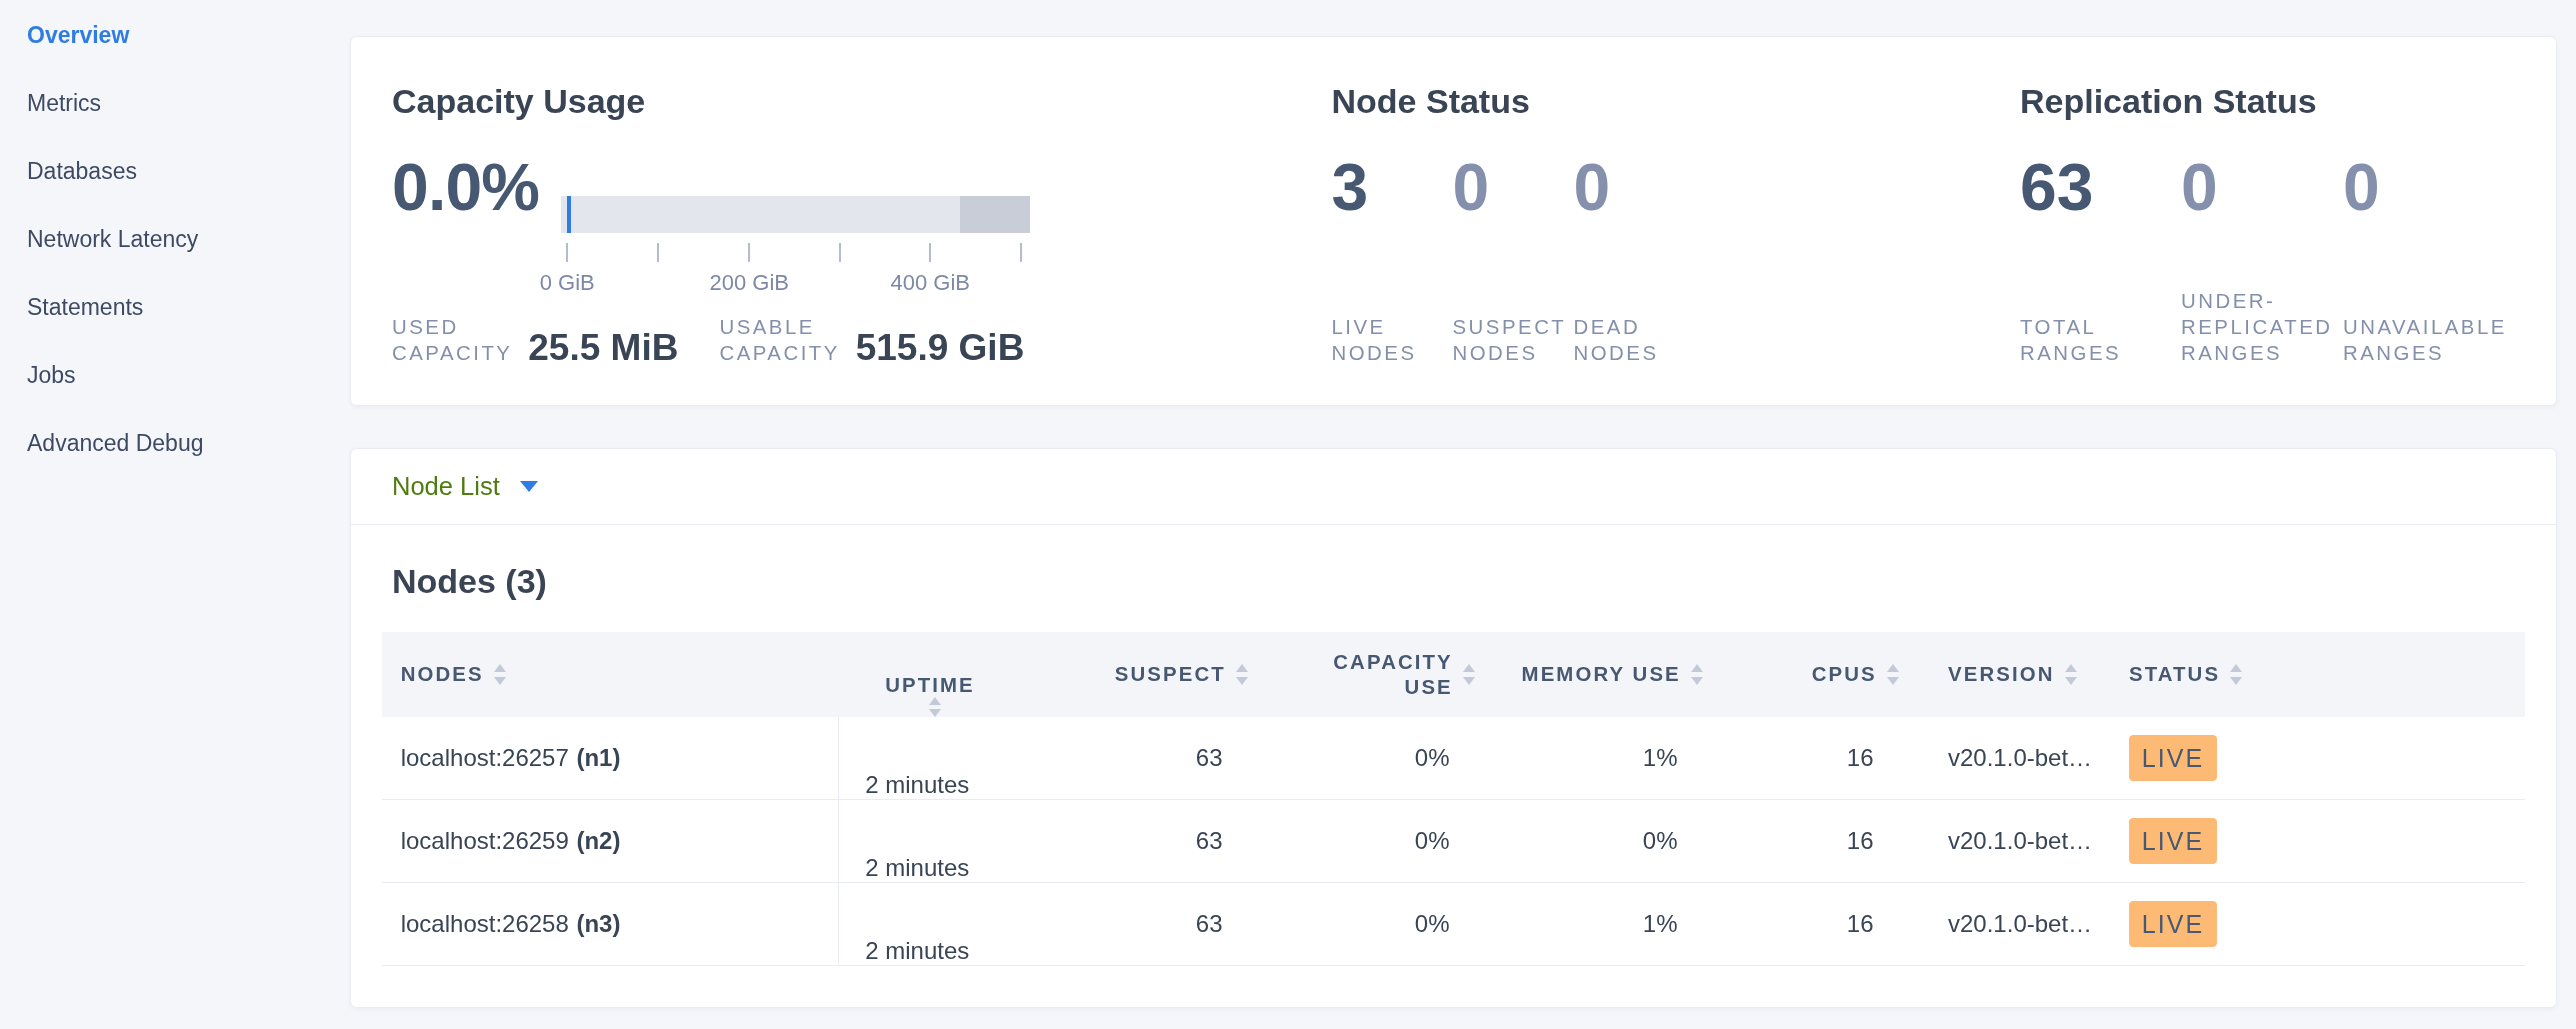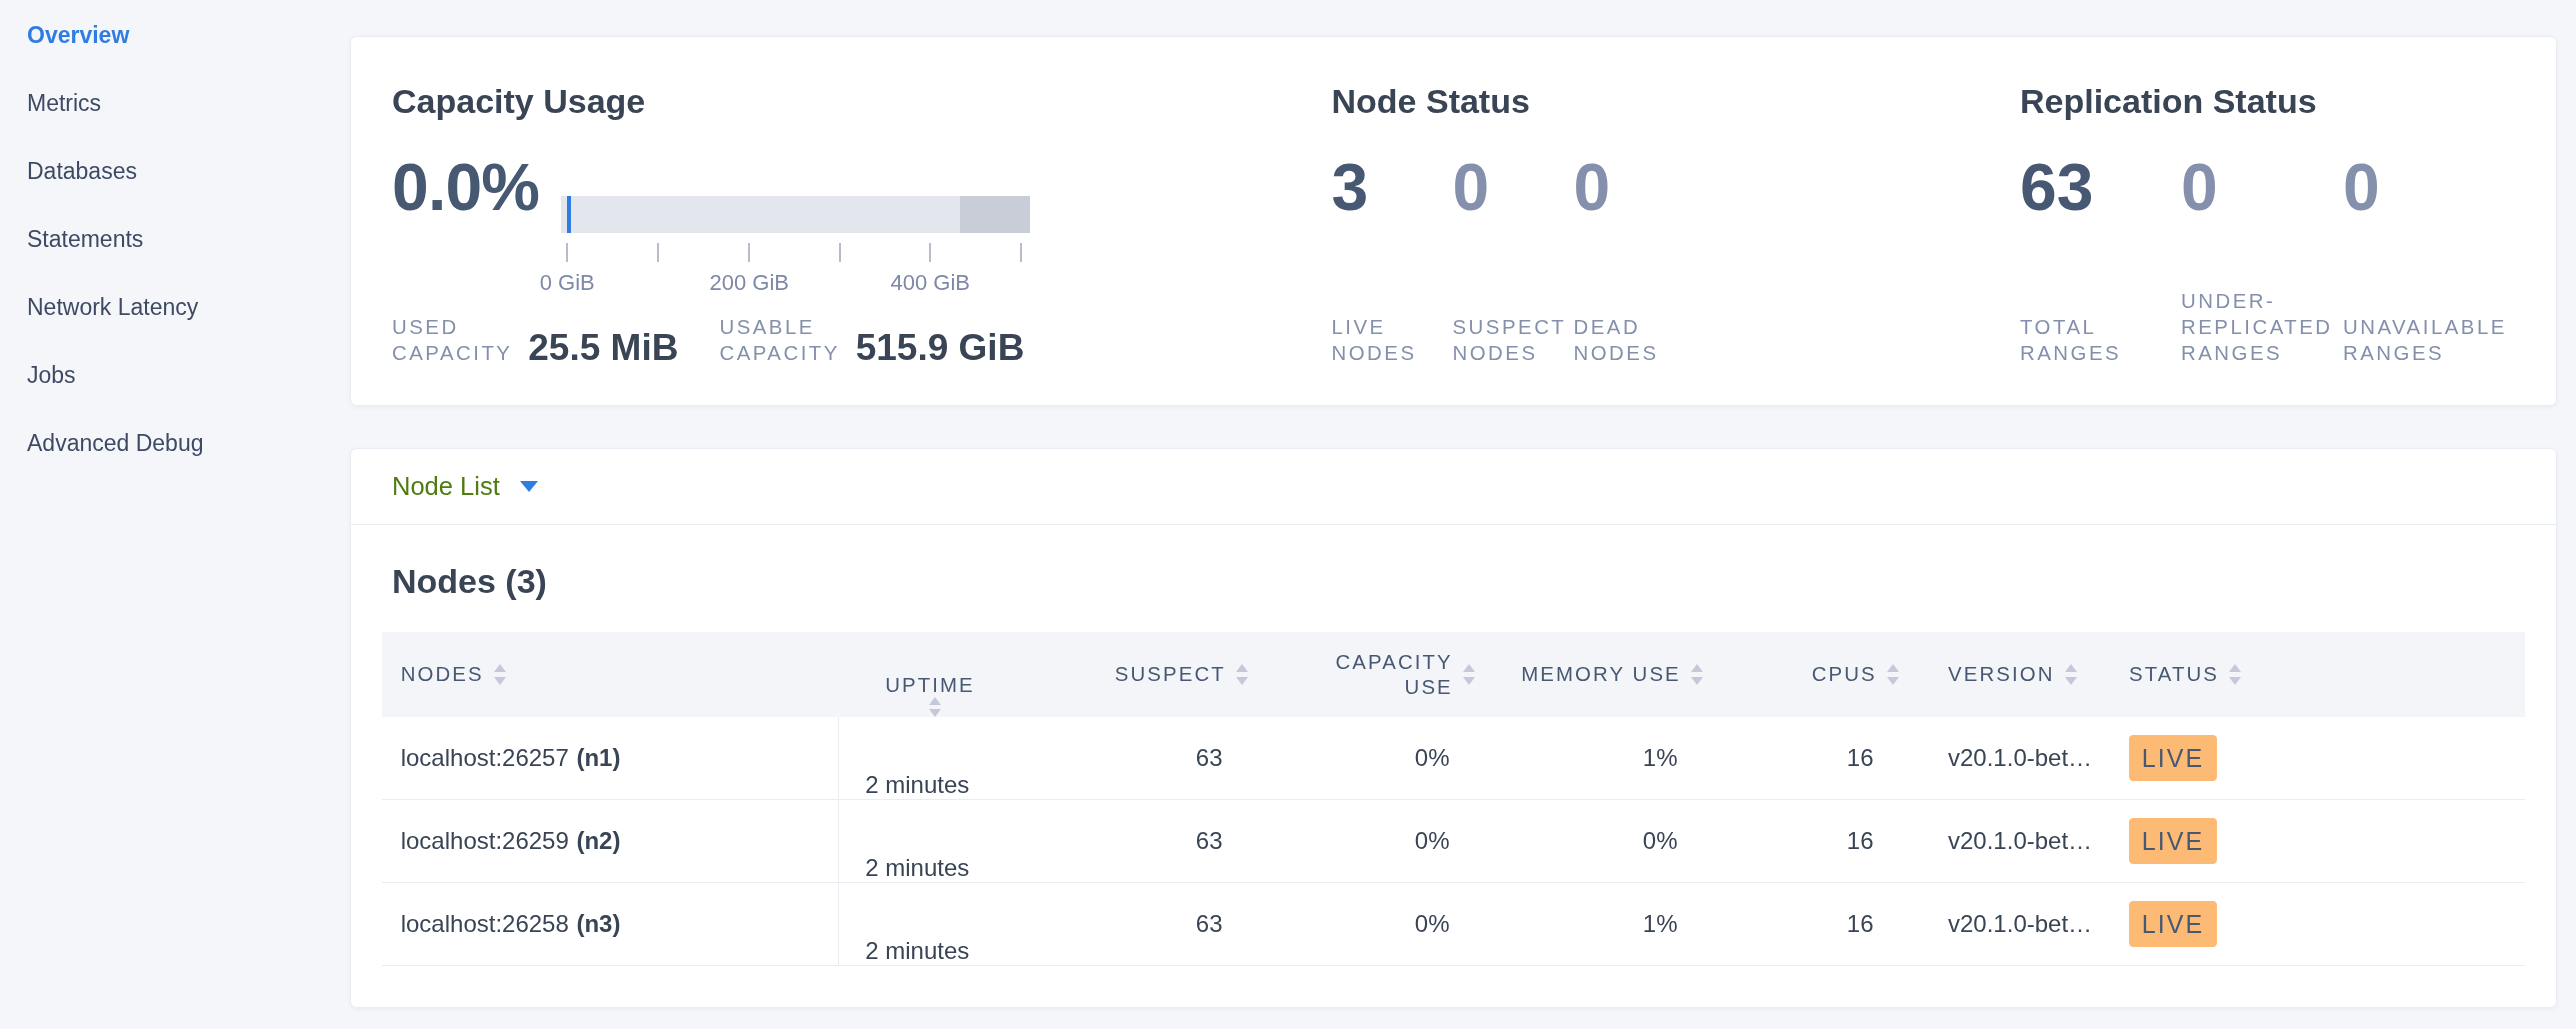--- a/index.html
+++ b/index.html
@@ -80,21 +80,21 @@
   .caret {
     margin-left:20.4px; width:0; height:0;
     border-left:9.3px solid transparent; border-right:9.3px solid transparent;
     border-top:11px solid #2f7ce2;
   }
   .nodes-title { font-size:34px; font-weight:600; color:#394455; margin:37px 0 31px 41px; }
 
   .table { margin:0 31px 0 31px; }
   .thead {
     display:flex; align-items:center; height:85px; background:#f3f5f8;
-    font-size:20.4px; font-weight:normal; letter-spacing:2.1px; color:#475872;
+    font-size:20.4px; font-weight:bold; letter-spacing:2.1px; color:#475872;
   }
   .th { display:flex; align-items:center; height:100%; flex-shrink:0; }
   .th.right { justify-content:flex-end; }
   .c0 { width:457px; } .c1 { width:182px;flex-direction:column; } .c2 { width:227px; }
   .c3 { width:227px; } .c4 { width:228px; } .c5 { width:196px; }
   .c6 { width:212px; } .c7 { width:415px; }
   .th.c0 { padding-left:18.7px; }
   .th.c6, .td.c6 { padding-left:49px; }
   .th.c7, .td.c7 { padding-left:18px; }
   .wrap-head { width:129px; text-align:right; line-height:24.6px; }
@@ -116,22 +116,22 @@
     padding:8.5px 12.7px;
   }
 </style>
 </head>
 <body>
 
 <nav class="sidebar">
   <div class="side-item active">Overview</div>
   <div class="side-item">Metrics</div>
   <div class="side-item">Databases</div>
+  <div class="side-item">Network Latency</div>
   <div class="side-item">Statements</div>
-  <div class="side-item">Network Latency</div>
   <div class="side-item">Jobs</div>
   <div class="side-item">Advanced Debug</div>
 </nav>
 
 <div class="main">
 
   <section class="panel summary">
 
     <div class="sec sec-capacity">
       <div class="sec-title">Capacity Usage</div>

